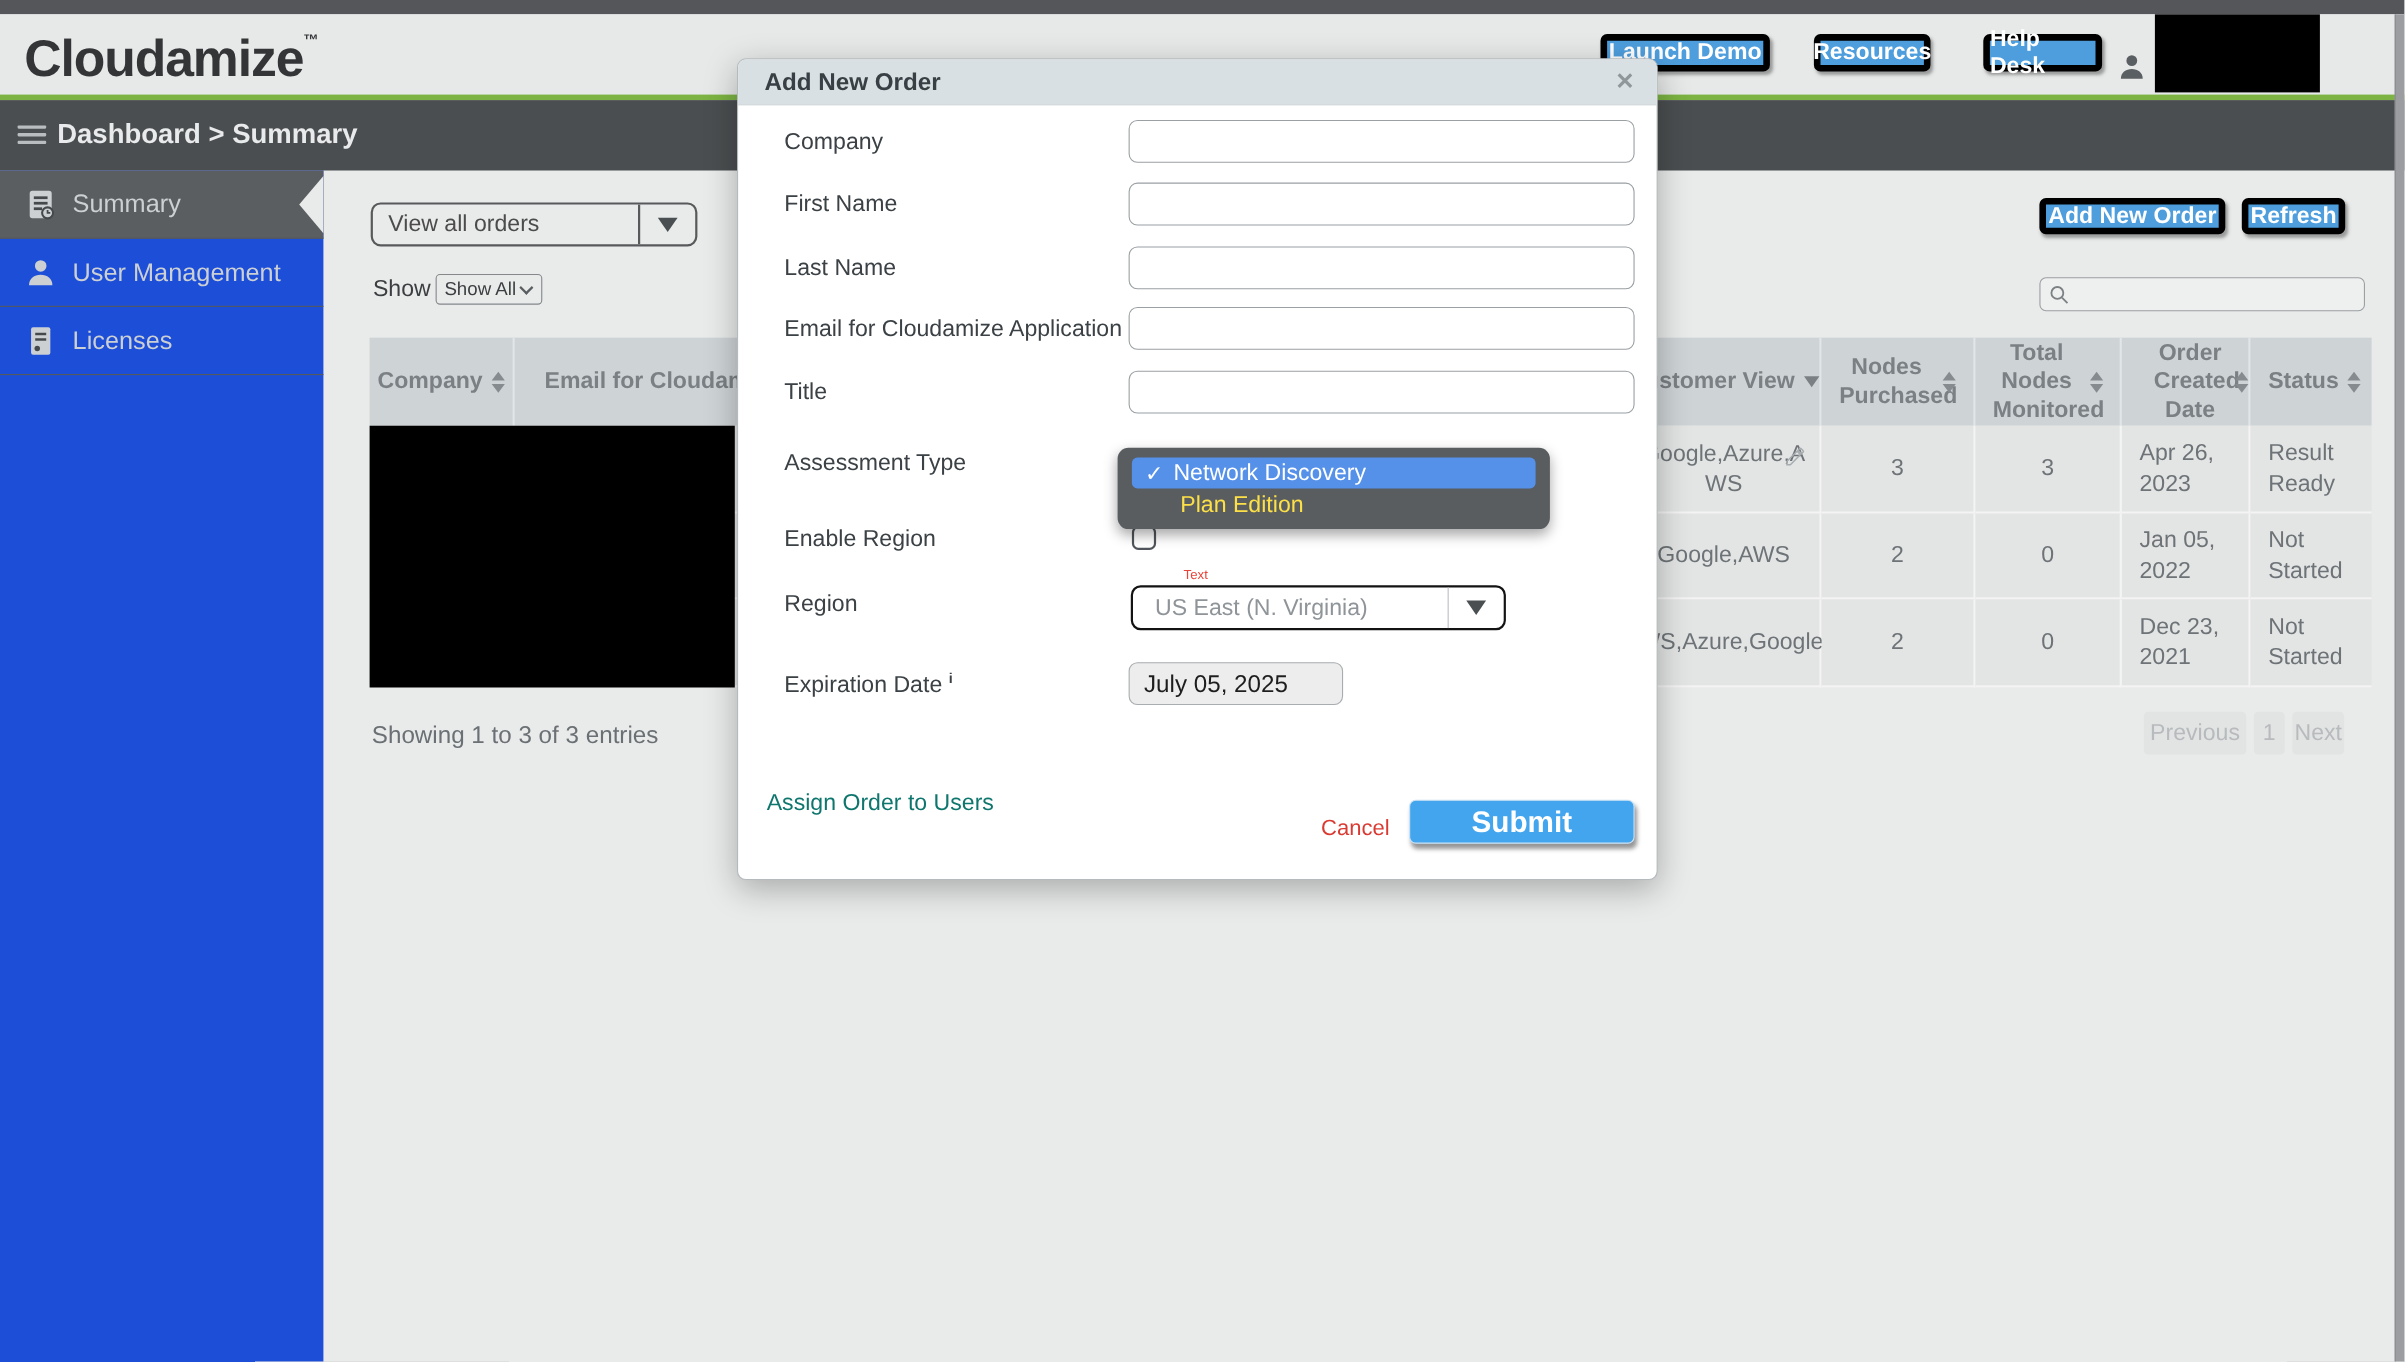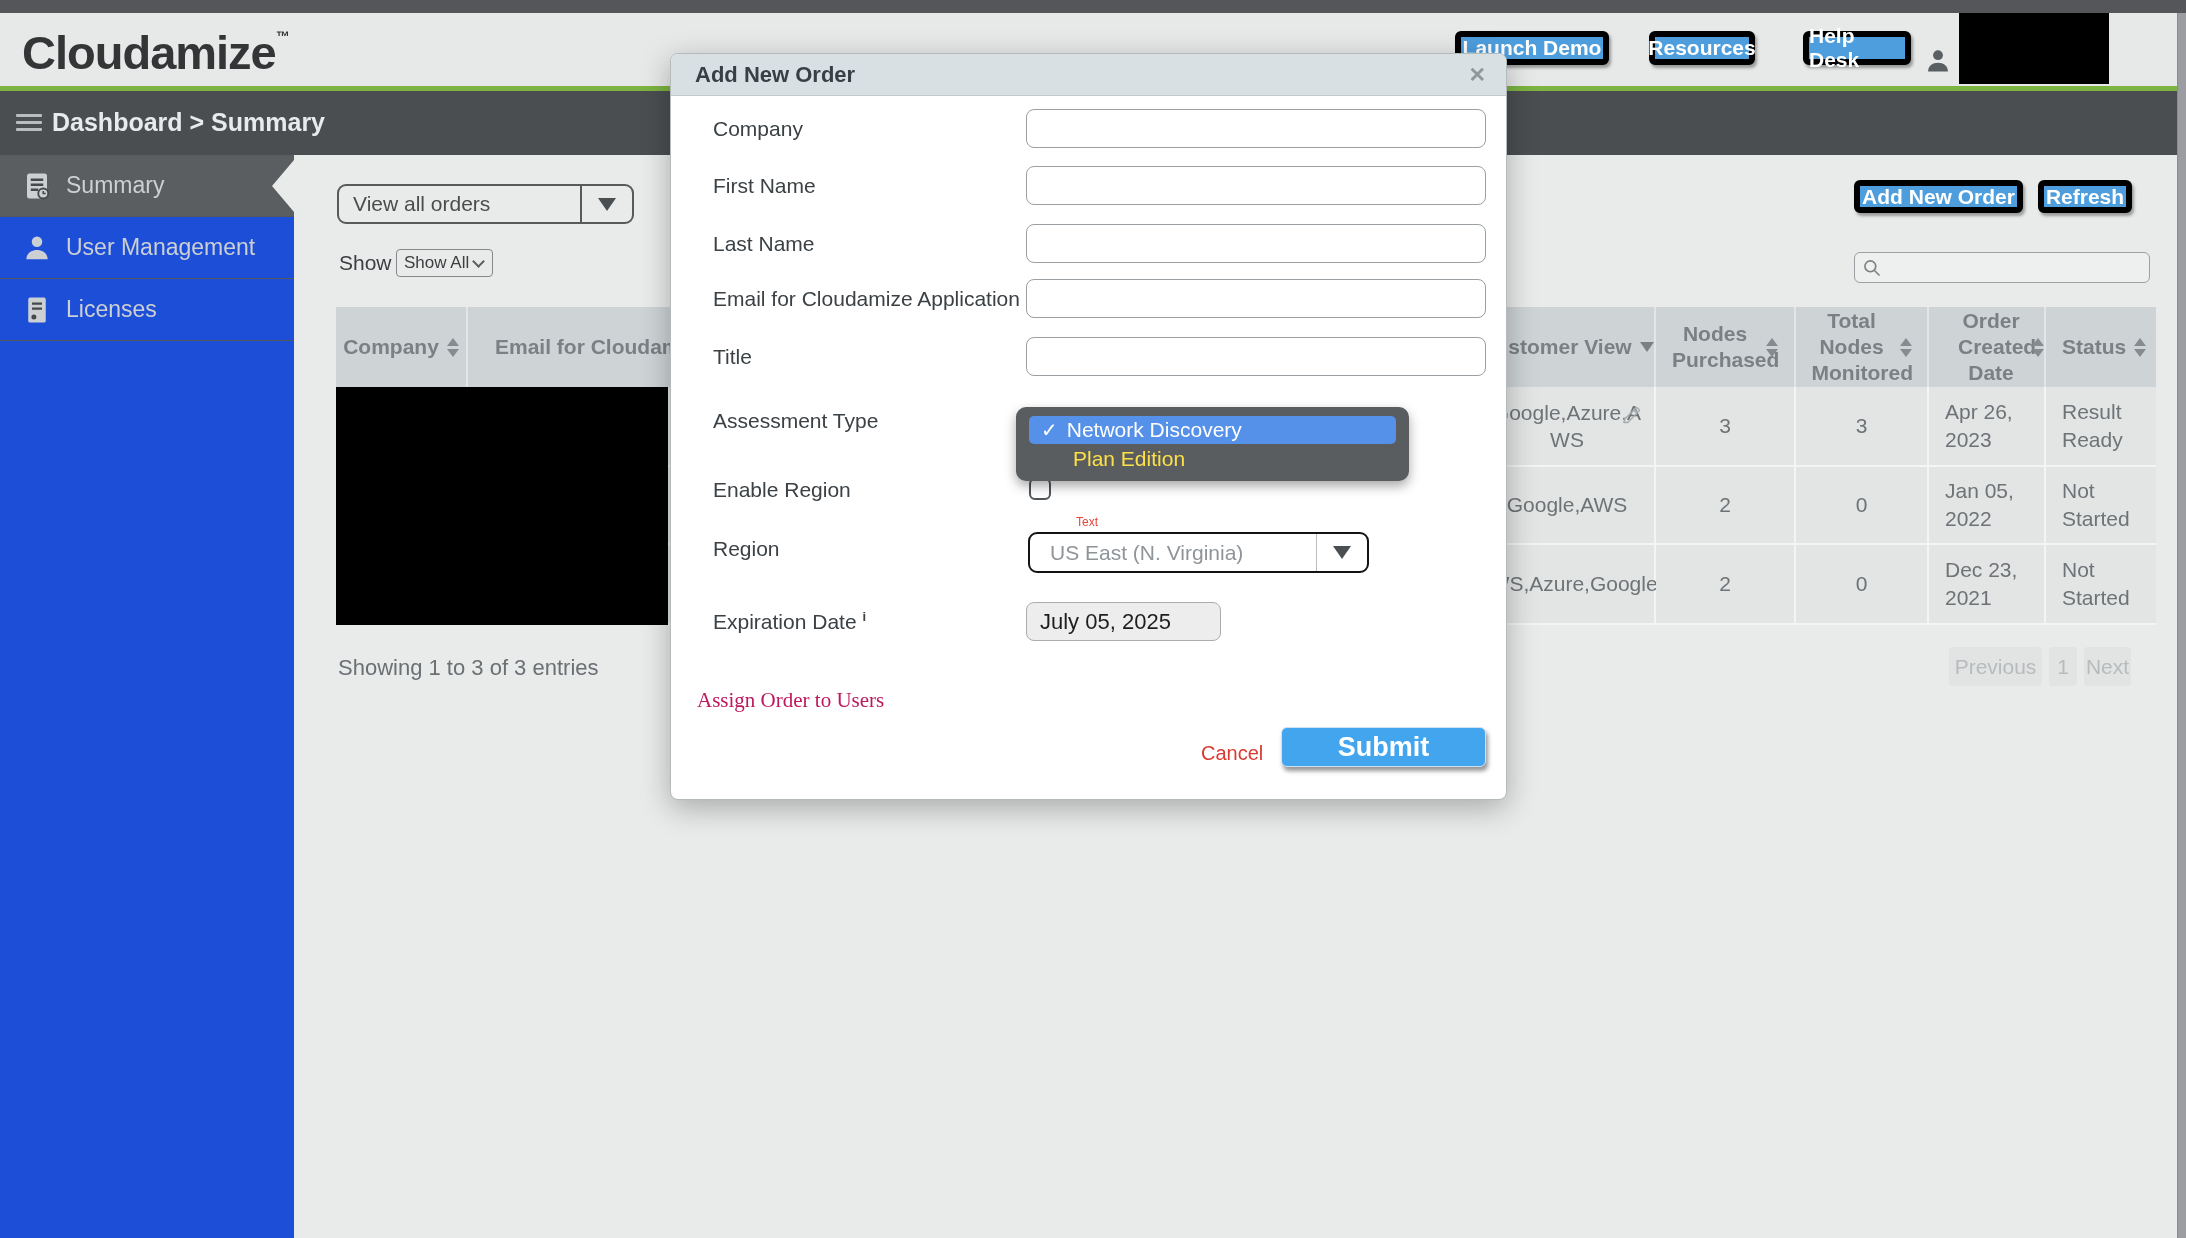--- a/index.html
+++ b/index.html
@@ -115,21 +115,21 @@
   .opt-sel .chk { margin:0 9px 0 12px; font-size:20px; }
   .opt { height:30px; display:flex; align-items:center; color:#fde047; font-size:21px; padding-left:44px; cursor:pointer; }
   .checkbox { position:absolute; left:358px; top:424px; width:22px; height:22px; border:2px solid #4f555a; border-radius:6px; background:#fff; cursor:pointer; }
   .region-select { position:absolute; left:357px; top:478px; width:341px; height:41px; border:2px solid #131313; border-radius:9px;
       display:flex; align-items:center; background:#fff; cursor:pointer; }
   .region-select .val { flex:1; margin-left:20px; font-size:21px; color:#8f9499; }
   .region-select .sep { width:1.5px; height:100%; background:#b9bdc0; }
   .region-hint { position:absolute; left:405px; top:461px; font-size:12px; color:#e8443a; z-index:11; }
   .expire-input { position:absolute; left:355px; top:548px; width:195px; height:39px; background:#ededee; border:1.5px solid #a9adb0;
       border-radius:8px; font-size:22px; color:#1e1e1e; padding:0 13px; outline:none; font-family:"Liberation Sans",sans-serif; }
-  .assign-link { position:absolute; left:26px; top:634px; font-size:21px; color:#be185d; cursor:pointer;font-family:Liberation Serif, serif; }
+  .assign-link { position:absolute; left:26px; top:664px; font-size:21px; color:#0f766e; cursor:pointer; }
   .m-cancel { position:absolute; left:530px; top:688px; width:62px; text-align:center; font-size:20px; color:#da3a31; cursor:pointer; }
   .m-submit { position:absolute; left:610px; top:673px; width:205px; height:40px; background:#42a5ee; border:1px solid #cde3f5;
       border-radius:6px; color:#fff; font-size:27px; font-weight:600; display:flex; align-items:center; justify-content:center;
       box-shadow:2px 4px 4px rgba(80,80,80,.6); cursor:pointer; font-family:"Liberation Sans",sans-serif; }
 </style>
 </head>
 <body>
 
 <div class="frame">
 

